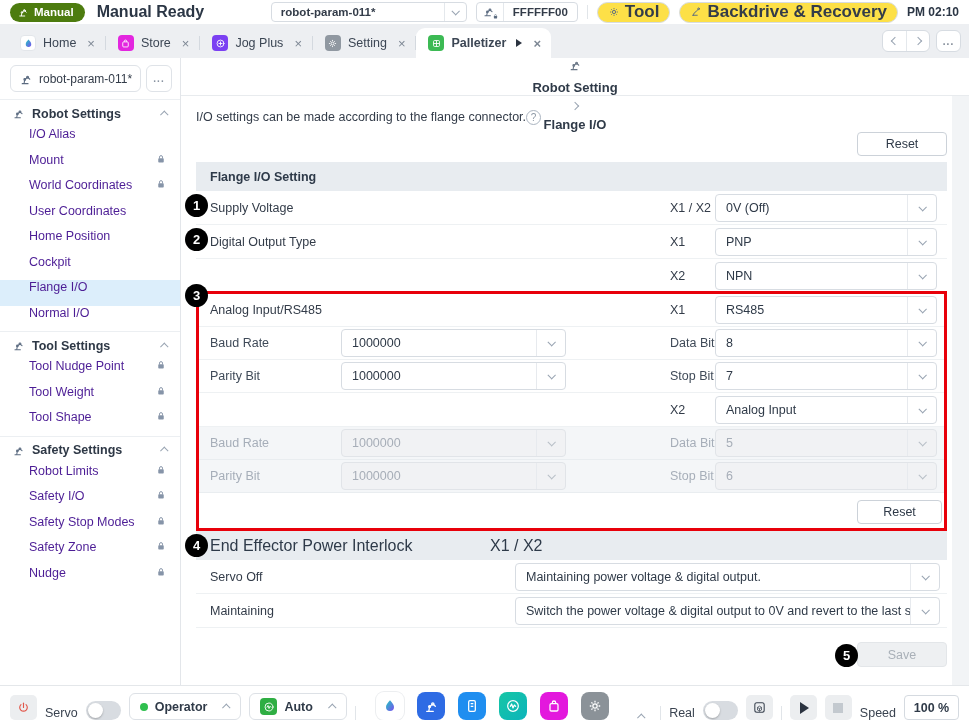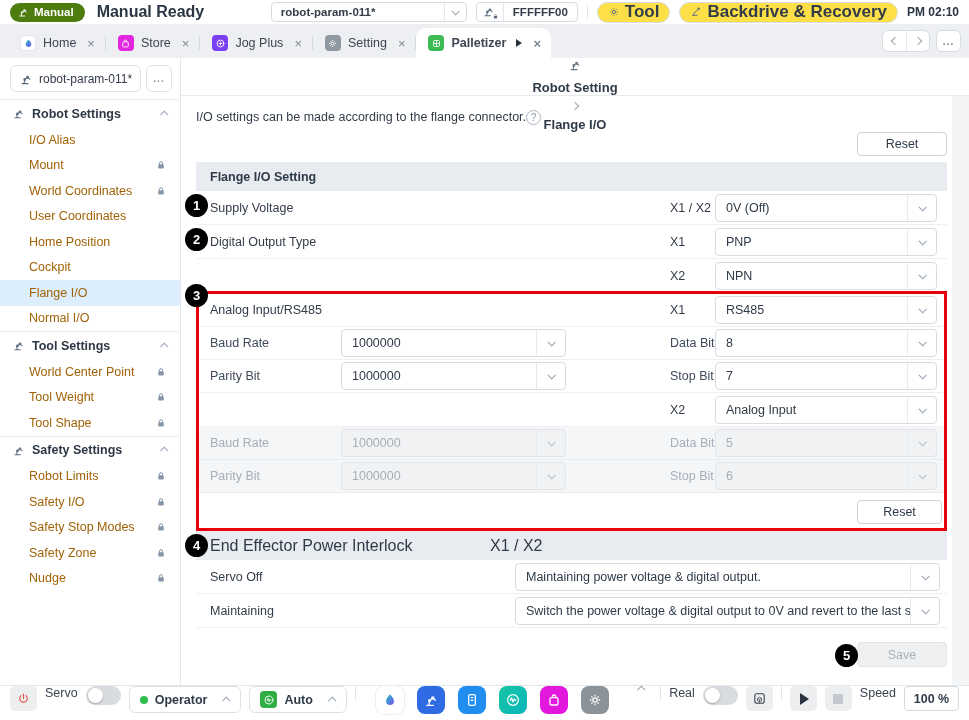--- a/index.html
+++ b/index.html
@@ -57,21 +57,21 @@
   .sb-param{display:flex;gap:5px;padding:7px 8px 7px 10px;border-bottom:1px solid #eceff2;align-items:center;}
   .sb-param .pbox{flex:1;display:flex;align-items:center;gap:6px;height:27px;border:1px solid #dfe3e8;border-radius:6px;padding:0 8px;font-size:12px;color:#333c49;min-width:0;}
   .sb-param .pbox .t{white-space:nowrap;overflow:hidden;}
   .sb-param .pbox .ic{color:#5b6b80;}
   .sb-param .mbox{width:26px;height:27px;border:1px solid #dfe3e8;border-radius:6px;display:flex;align-items:center;justify-content:center;color:#8a94a2;font-size:10px;font-weight:700;letter-spacing:1px;}
   .sb-group{border-top:1px solid #eceff2;}
   .sb-group.first{border-top:none;}
   .sb-head{height:27px;display:flex;align-items:center;gap:7px;padding:0 12px;font-size:12.5px;font-weight:700;color:#2e3846;}
   .sb-head .ic{color:#5b6b80;}
   .sb-head .chev{margin-left:auto;}
-  .sb-item{height:25.5px;display:flex;align-items:center;padding:0 13px 0 29px;font-size:12.5px;color:#a16207;}
+  .sb-item{height:25.5px;display:flex;align-items:flex-start;padding:0 13px 0 29px;font-size:12.5px;color:#4c1d95;}
   .sb-item .lock{margin-left:auto;color:#8694a8;}
   .sb-item.selected{background:#dceefb;}
 
   
   .main{position:absolute;top:58px;left:181px;right:0;bottom:35px;background:#fff;}
   .gutter{position:absolute;right:0;top:38px;bottom:0;width:17px;background:#f2f4f6;}
   .crumb{height:38px;border-bottom:1px solid #e8ebee;display:flex;align-items:center;gap:8px;padding:0 16px;flex-direction:column;}
   .crumb .ic{color:#6b7787;}
   .crumb .p,.crumb .c{font-size:13px;color:#2f3a48;font-weight:600;}
   .crumb .chev{border-color:#9aa5b2;}
@@ -111,21 +111,21 @@
   
   .redrect{position:absolute;left:196px;top:291px;width:751px;height:240px;border:3px solid #e8000a;pointer-events:none;z-index:6;}
   .ann{position:absolute;width:23px;height:23px;border-radius:50%;background:#000;color:#fff;display:flex;align-items:center;justify-content:center;font-size:13px;font-weight:700;z-index:7;}
   #ann1{left:185px;top:194px;}
   #ann2{left:185px;top:228px;}
   #ann3{left:185px;top:284px;}
   #ann4{left:185px;top:534px;}
   #ann5{left:835px;top:644px;}
 
   
-  .bbar{position:absolute;left:0;right:0;bottom:0;height:35px;background:#fff;border-top:1px solid #e4e7ea;display:flex;align-items:flex-start;padding:0 10px;gap:8px;z-index:4;font-size:12.5px;}
+  .bbar{position:absolute;left:0;right:0;bottom:0;height:35px;background:#fff;border-top:1px solid #e4e7ea;display:flex;align-items:flex-end;padding:0 10px;gap:8px;z-index:4;font-size:12.5px;}
   .sqbtn{width:27px;height:25px;background:#eceef0;border-radius:5px;display:flex;align-items:center;justify-content:center;flex:none;}
   .toggle{width:35px;height:19px;border-radius:10px;background:#d8dce1;position:relative;flex:none;}
   .toggle .knob{position:absolute;left:2px;top:2px;width:15px;height:15px;border-radius:50%;background:#fff;box-shadow:0 1px 2px rgba(0,0,0,.25);}
   .selbtn{display:flex;align-items:center;gap:7px;height:27px;border:1px solid #dde1e6;border-radius:6px;padding:0 10px;background:#fff;font-weight:700;color:#2f3a48;}
   .dot{width:8px;height:8px;border-radius:50%;background:#2fbf4e;flex:none;}
   .gtile{width:17px;height:17px;border-radius:4px;background:#2fae43;color:#fff;display:flex;align-items:center;justify-content:center;flex:none;}
   .gtile svg{width:12px;height:12px;}
   .dock{display:flex;gap:13px;margin-left:12px;align-items:center;}
   .dtile{width:28px;height:28px;border-radius:8px;display:flex;align-items:center;justify-content:center;color:#fff;flex:none;}
   .dtile svg{width:16px;height:16px;}
@@ -384,21 +384,21 @@
     <div class="sb-head">
       <span class="ic">
           <svg width="13" height="13" viewBox="0 0 24 24">
             <use href="#i-robot"></use>
           </svg>
         </span>
       <span>Tool Settings</span>
       <span class="chev up"></span>
     </div>
     <div class="sb-item">
-        <span>World Center Point</span>
+        <span>Tool Nudge Point</span>
         <span class="lock ic">
           <svg width="12" height="12" viewBox="0 0 24 24">
             <use href="#i-lock"></use>
           </svg>
         </span>
       </div>
     <div class="sb-item">
         <span>Tool Weight</span>
         <span class="lock ic">
           <svg width="12" height="12" viewBox="0 0 24 24">

